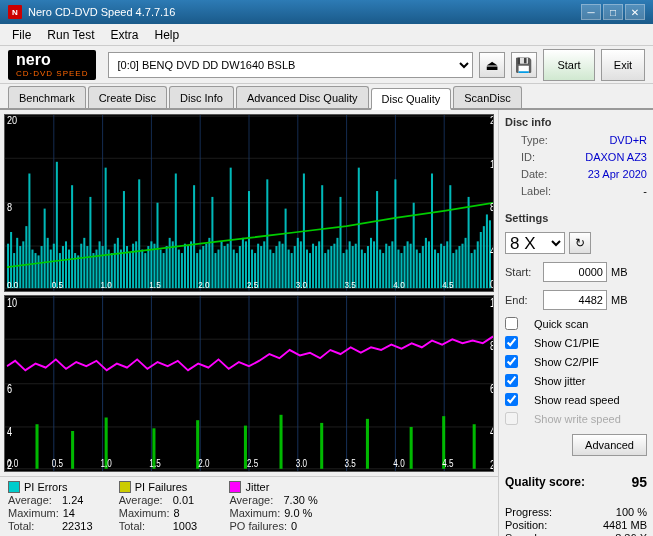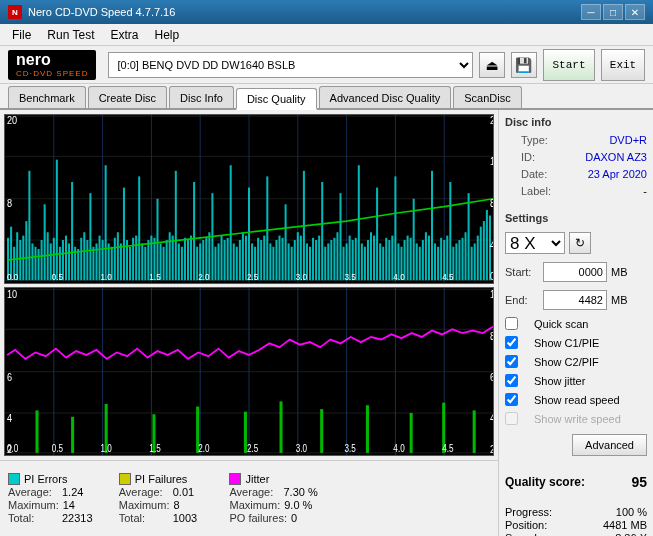--- a/index.html
+++ b/index.html
@@ -70,21 +70,20 @@
     .toolbar-btn {
       height: 32px;
       padding: 10px 6px;
       border: 1px solid #999;
       background: linear-gradient(to bottom, #ffffff, #e0e0e0);
       cursor: pointer;
       font-size: 11px;
       display: flex;
       align-items: center;
       justify-content: center;
-      font-family: Liberation Mono, monospace;
     }
     .toolbar-btn.start { background: linear-gradient(to bottom, #ffffff, #d0e8d0); min-width: 52px; }
     .toolbar-btn.exit { min-width: 44px; }
     .icon-btn { width: 26px; border: 1px solid #999; background: linear-gradient(to bottom, #fff, #e0e0e0); cursor: pointer; display: flex; align-items: center; justify-content: center; height: 26px; font-size: 14px; }
 
     
     .tab-bar {
       background: #f0f0f0;
       border-bottom: 2px solid #999;
       height: 26px;
@@ -135,21 +134,21 @@
       border: 1px solid #555;
       position: relative;
       flex: 1;
     }
     .chart-svg { width: 100%; height: 100%; }
 
     
     .stats-bar {
       background: #f0f0f0;
       border-top: 1px solid #ccc;
-      padding: 12px 8px;
+      padding: 4px 8px;
       display: flex;
       gap: 16px;
     }
     .stat-group { display: flex; flex-direction: column; gap: 1px; min-width: 80px; }
     .stat-header { display: flex; align-items: center; gap: 4px; font-size: 11px; font-weight: 500; }
     .stat-color-box { width: 12px; height: 12px; border: 1px solid #666; }
     .stat-row { display: flex; gap: 4px; font-size: 11px; }
     .stat-label { color: #333; min-width: 50px; }
     .stat-value { color: #000; font-weight: 500; min-width: 40px; }
 
@@ -247,25 +246,25 @@
 <div class="tab-bar">
   <div class="tab">
       <span>Benchmark</span>
     </div>
   <div class="tab">
       <span>Create Disc</span>
     </div>
   <div class="tab">
       <span>Disc Info</span>
     </div>
+  <div class="tab">
+      <span>Advanced Disc Quality</span>
+    </div>
   <div class="tab active">
       <span>Disc Quality</span>
-    </div>
-  <div class="tab">
-      <span>Advanced Disc Quality</span>
     </div>
   <div class="tab">
       <span>ScanDisc</span>
     </div>
 </div>
 
 <div class="main-content">
 
   <div style="flex:1; display:flex; flex-direction:column; overflow:hidden;">
     <div class="charts-area">

